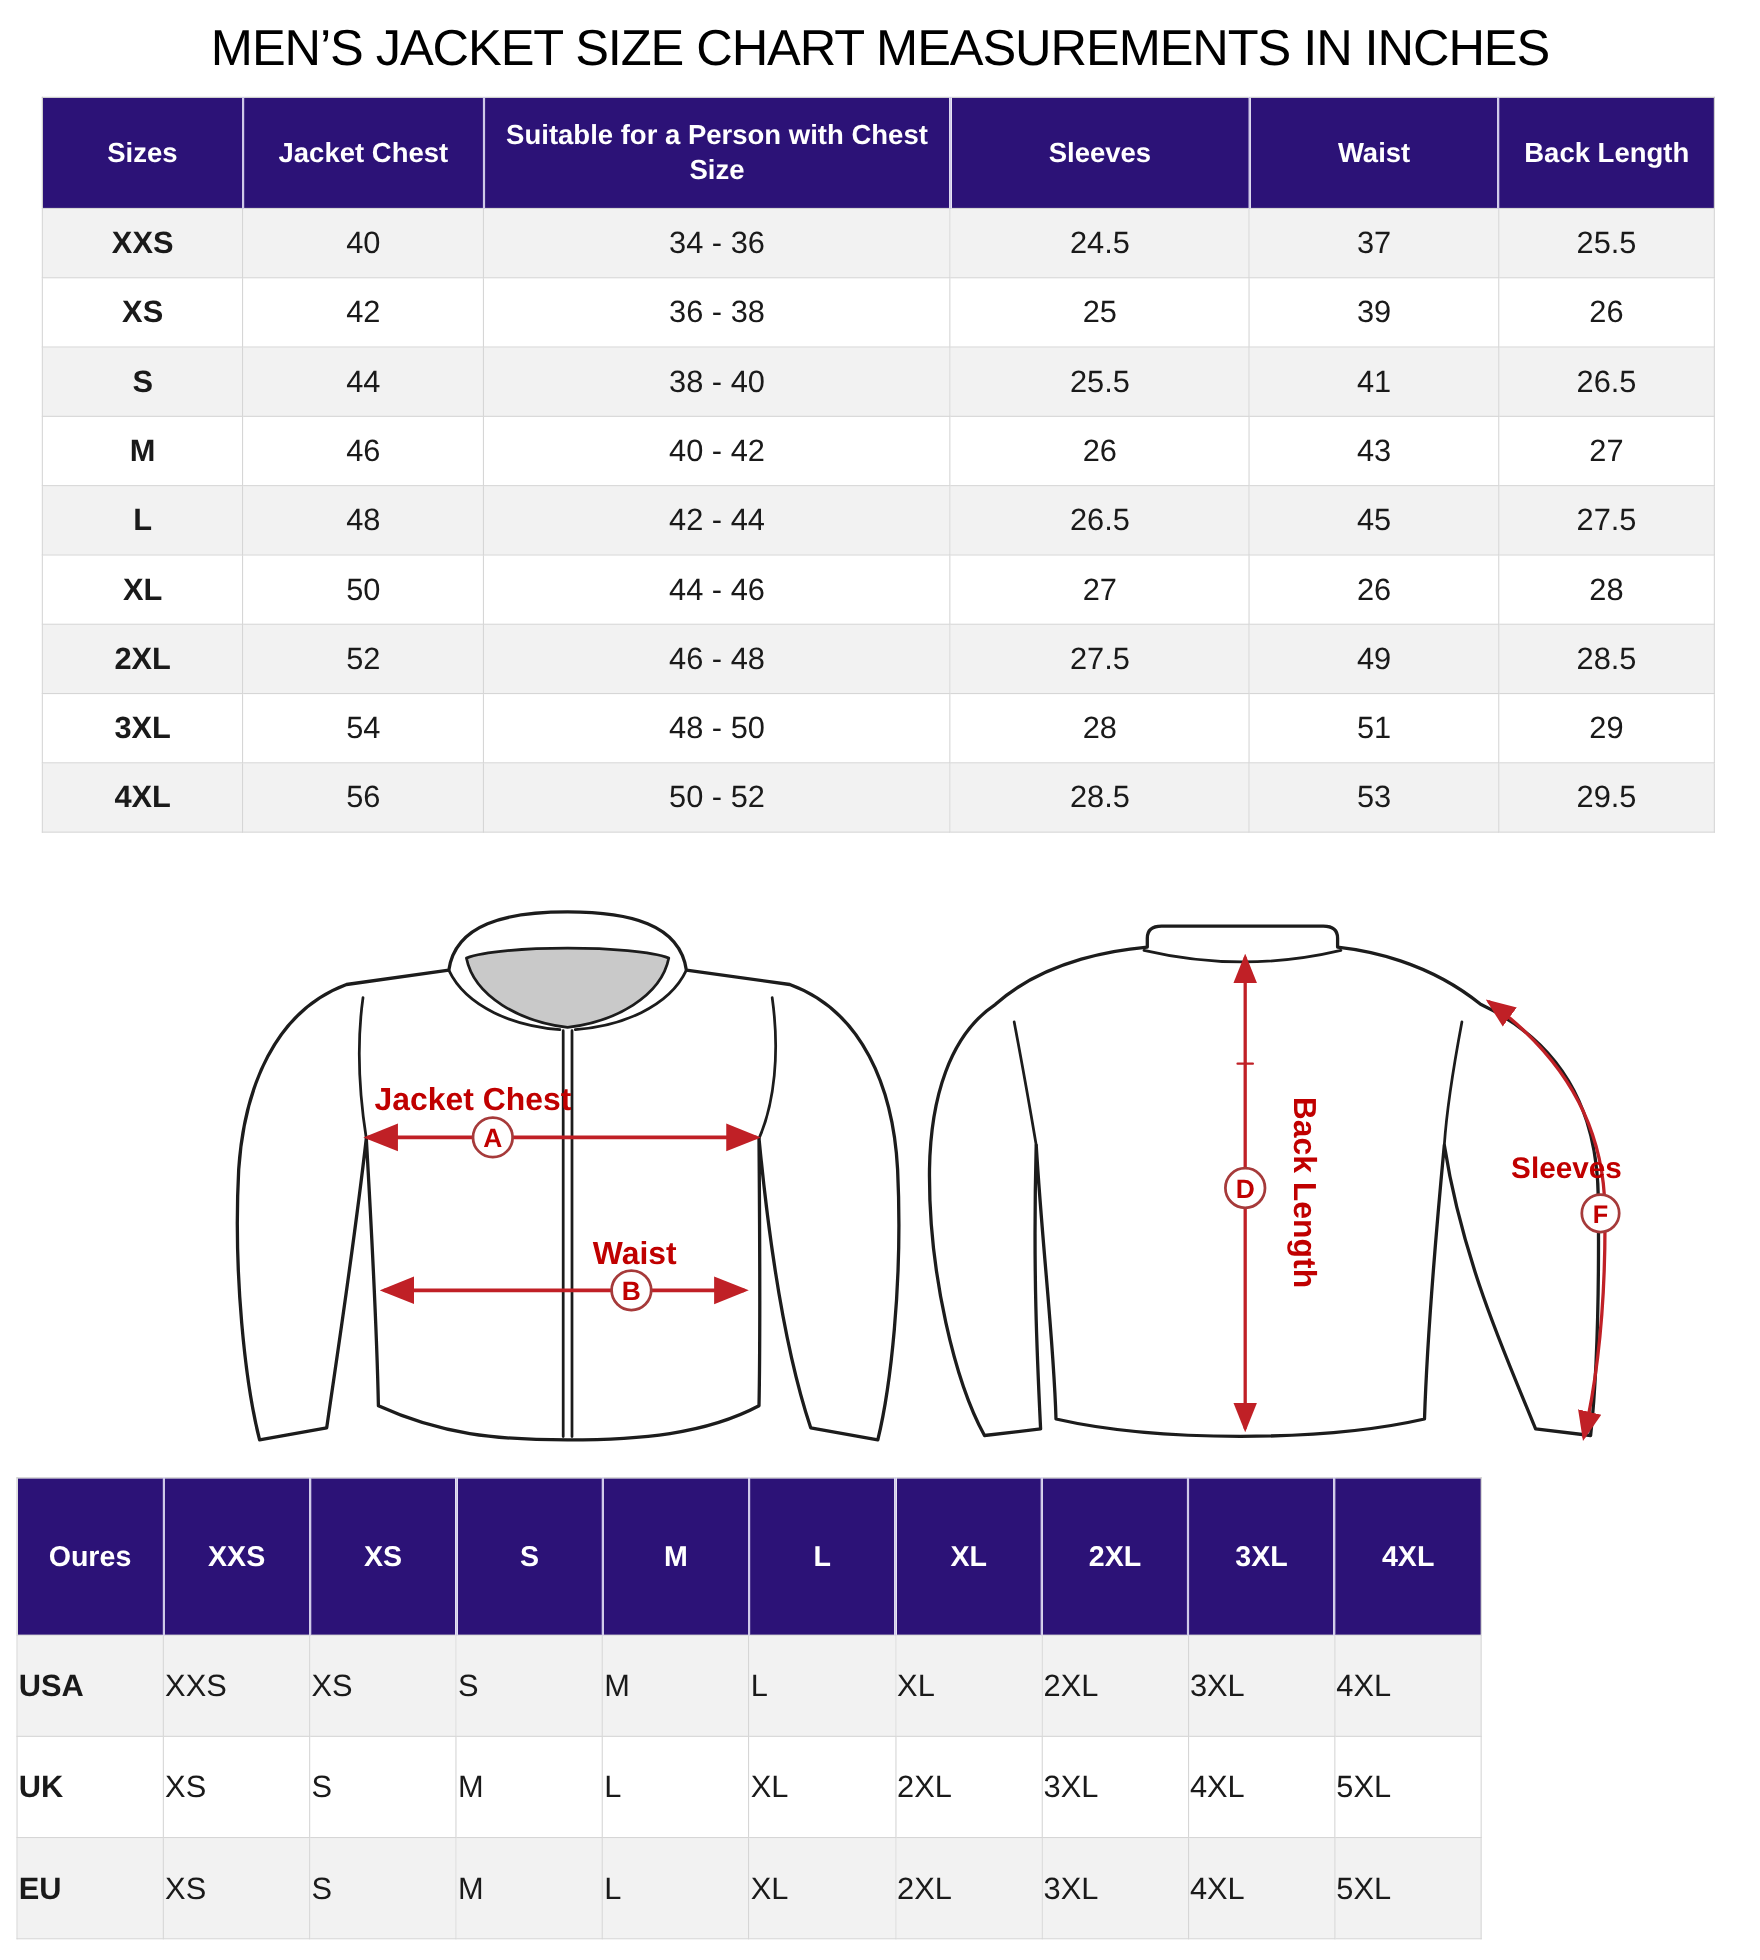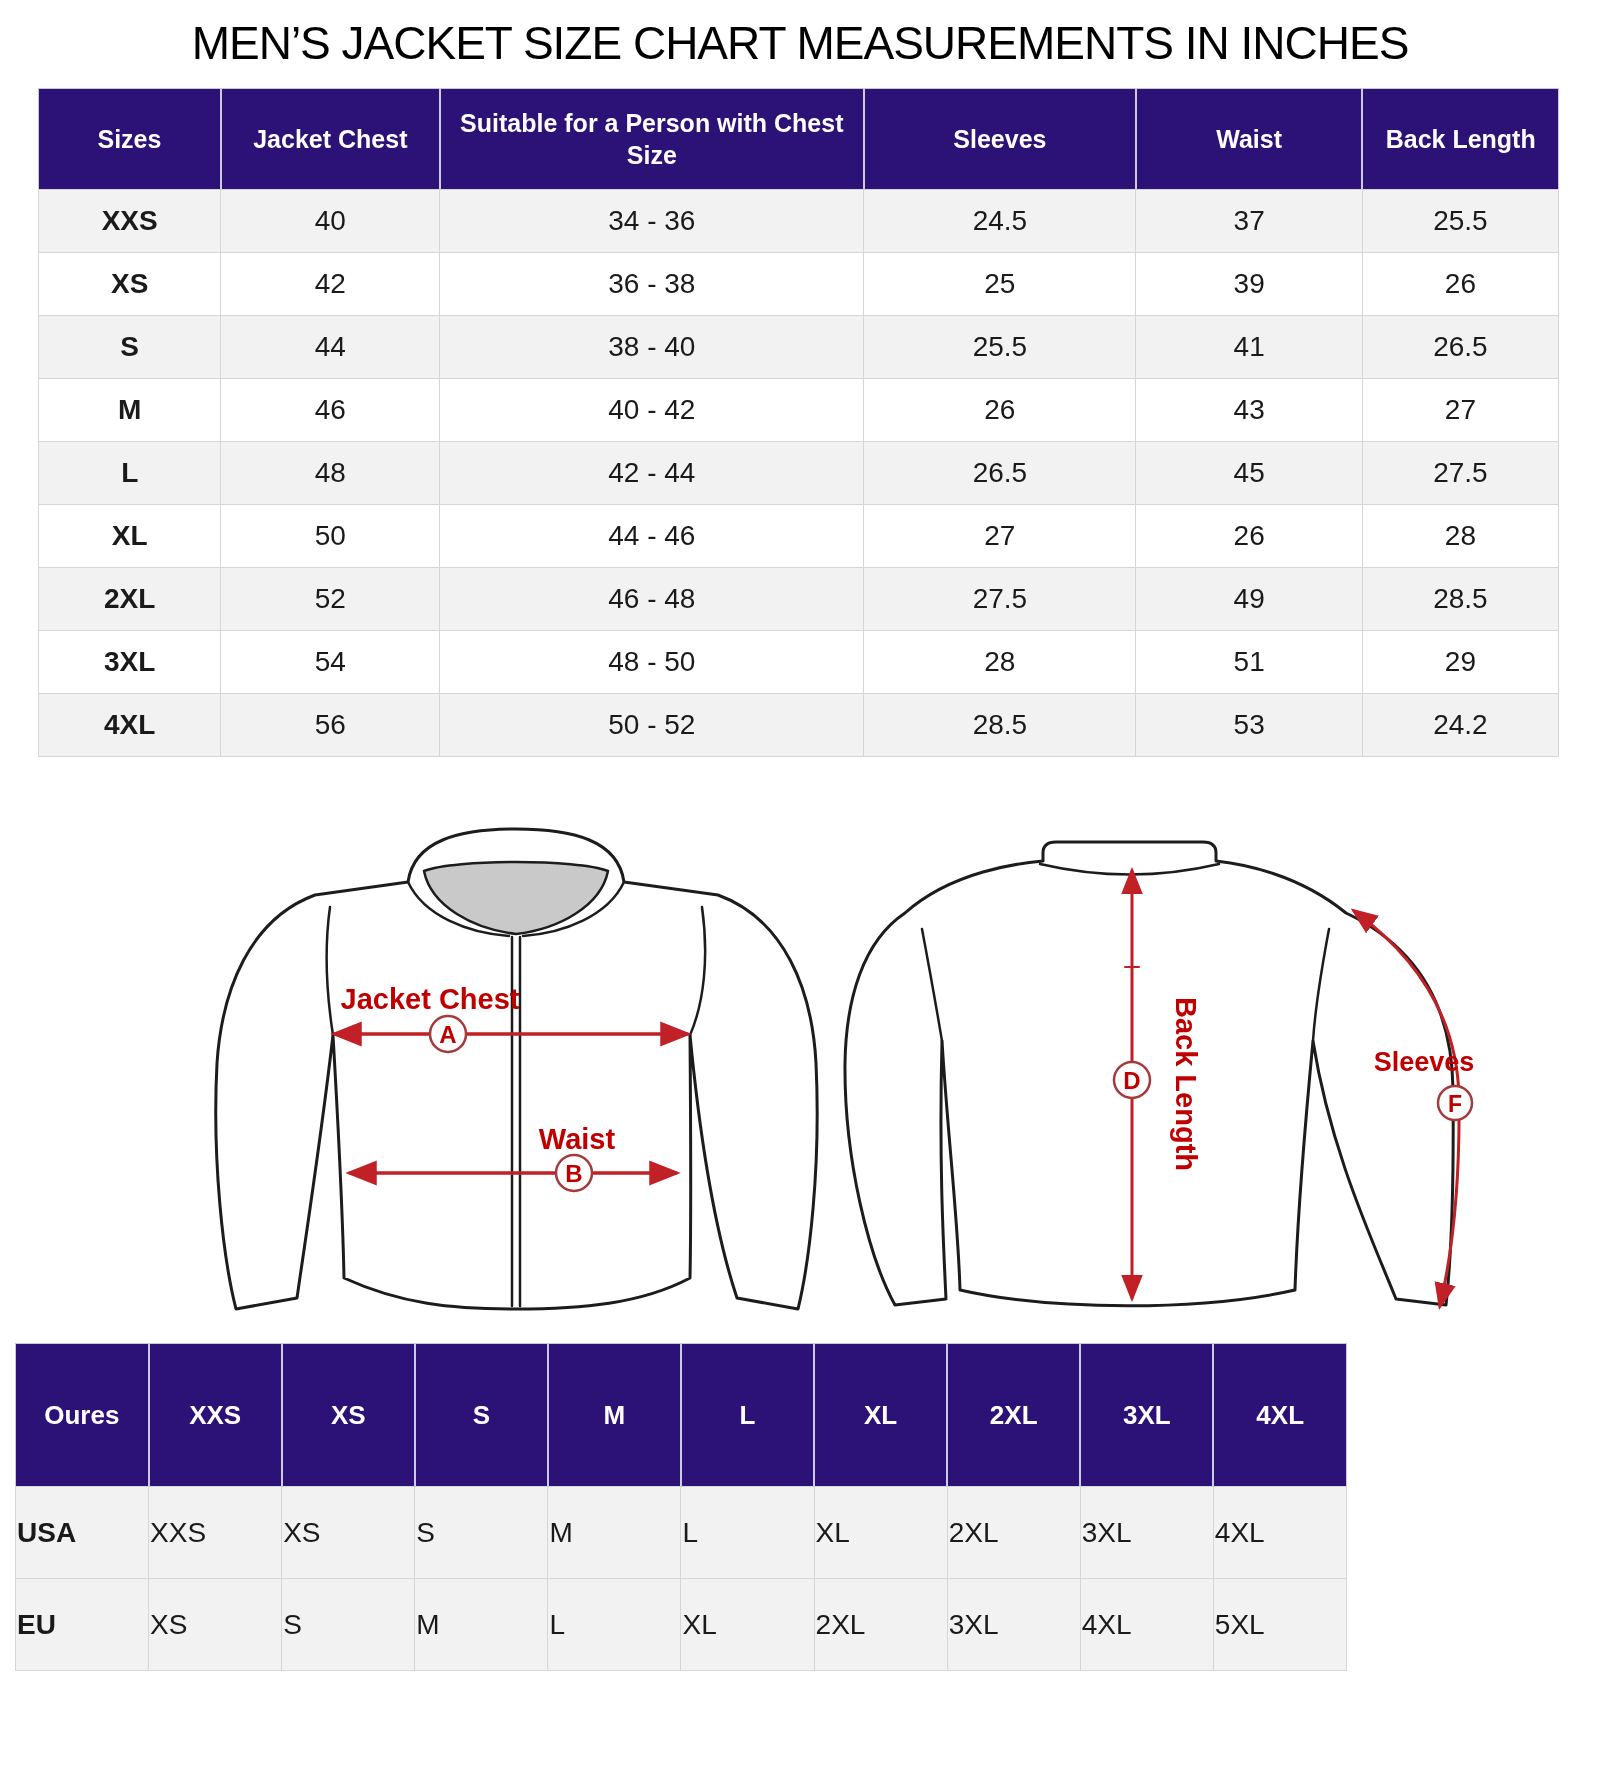--- a/index.html
+++ b/index.html
@@ -144,21 +144,21 @@
         <td>28</td>
         <td>51</td>
         <td>29</td>
       </tr>
       <tr class="alt">
         <td class="rowhead">4XL</td>
         <td>56</td>
         <td>50 - 52</td>
         <td>28.5</td>
         <td>53</td>
-        <td>24.2</td>
+        <td>29.5</td>
       </tr>
     </tbody>
   </table>
 
 <div class="diagram">
 <svg width="1600" height="560" viewBox="0 0 1600 560" xmlns="http://www.w3.org/2000/svg">
   <defs>
     <marker id="ah" viewBox="0 0 10 8" refX="8.5" refY="4" markerWidth="9" markerHeight="7.5" orient="auto-start-reverse">
       <path d="M0,0 L10,4 L0,8 Z" fill="var(--arrow-red)"></path>
     </marker>
@@ -258,20 +258,32 @@
         <td>XXS</td>
         <td>XS</td>
         <td>S</td>
         <td>M</td>
         <td>L</td>
         <td>XL</td>
         <td>2XL</td>
         <td>3XL</td>
         <td>4XL</td>
       </tr>
+      <tr>
+        <td class="rowhead">UK</td>
+        <td>XS</td>
+        <td>S</td>
+        <td>M</td>
+        <td>L</td>
+        <td>XL</td>
+        <td>2XL</td>
+        <td>3XL</td>
+        <td>4XL</td>
+        <td>5XL</td>
+      </tr>
       <tr class="alt">
         <td class="rowhead">EU</td>
         <td>XS</td>
         <td>S</td>
         <td>M</td>
         <td>L</td>
         <td>XL</td>
         <td>2XL</td>
         <td>3XL</td>
         <td>4XL</td>

